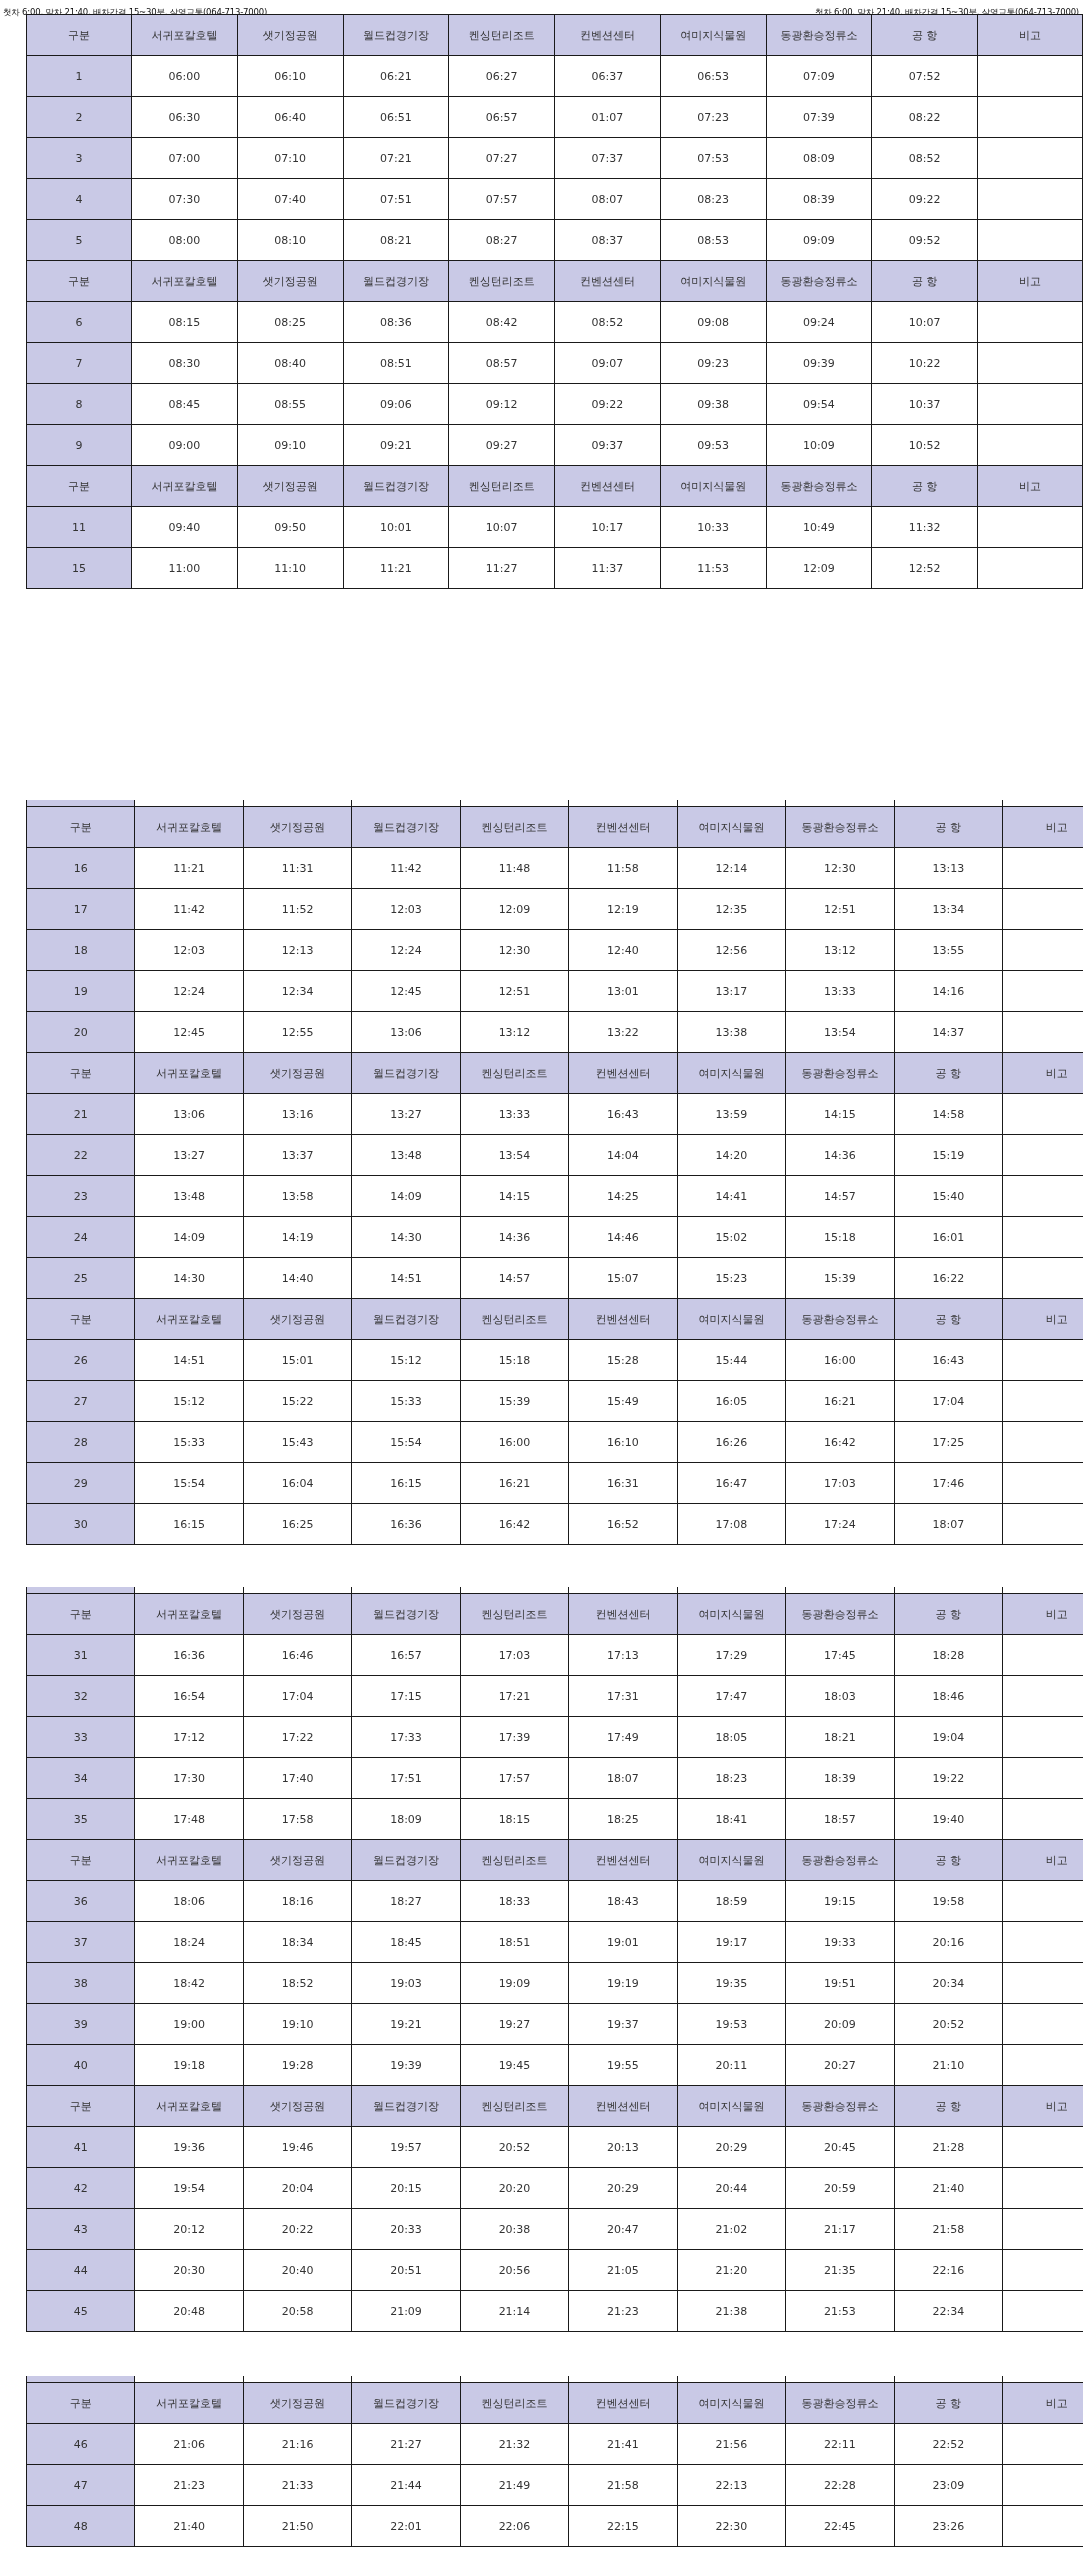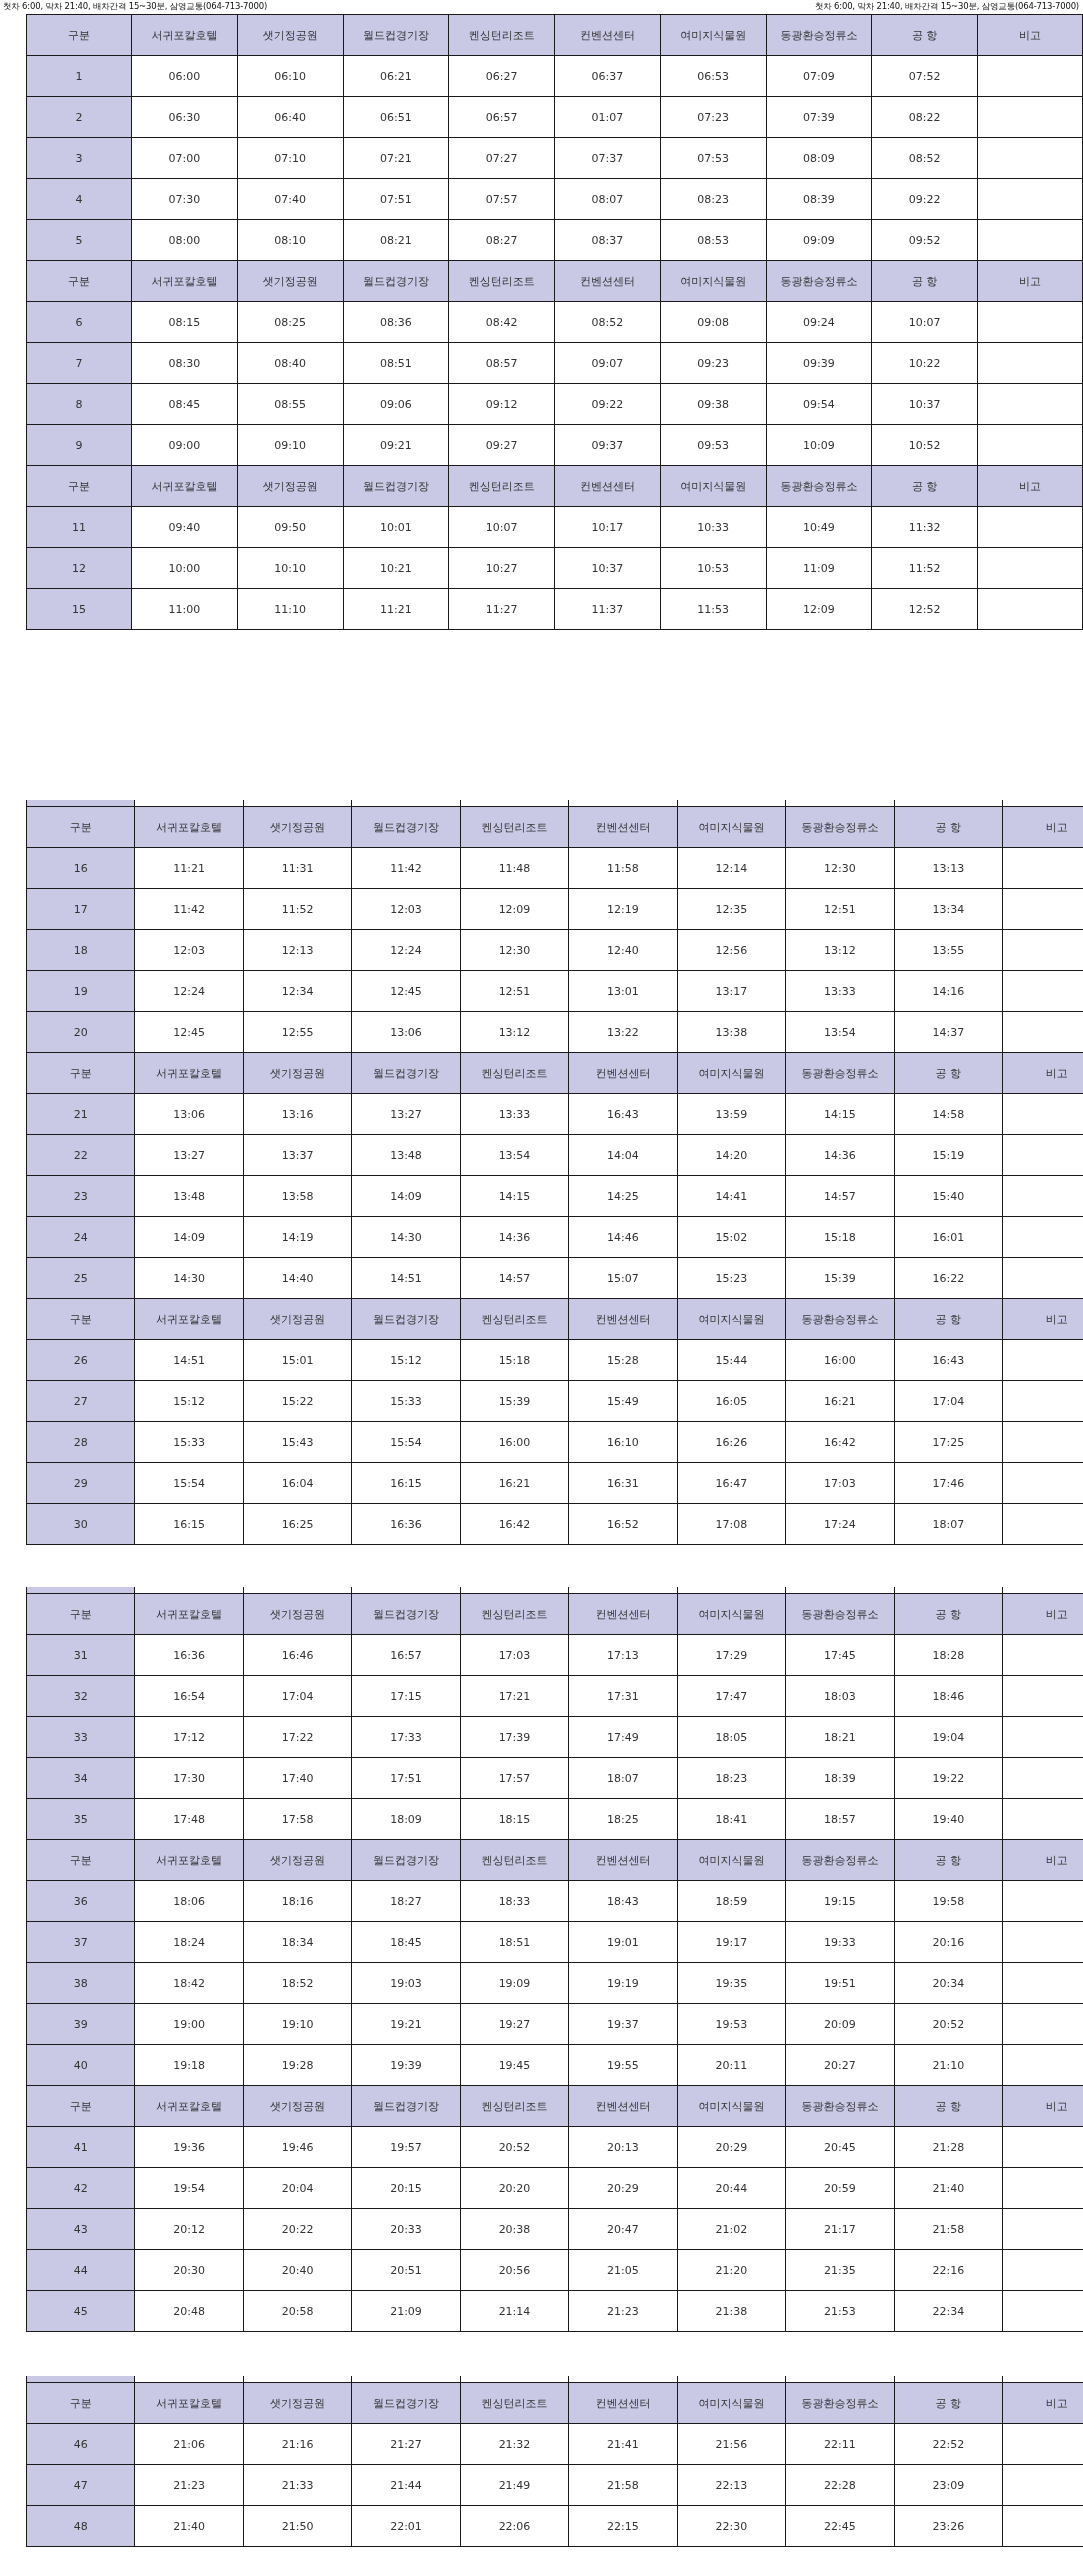--- a/index.html
+++ b/index.html
@@ -1,18 +1,18 @@
 <!DOCTYPE html>
 <html><head>
 <meta charset="utf-8">
 <style>
   html, body { margin:0; padding:0; background:#ffffff; }
   body { width:1083px; height:2555px; position:relative; overflow:hidden;
          font-family:"DejaVu Sans", "Liberation Sans", sans-serif; color:#222; }
-  .caption { position:absolute; top:1px; font-size:8.5px; color:#111; white-space:nowrap; letter-spacing:-0.2px; }
+  .caption { position:absolute; top:7px; font-size:8.5px; color:#111; white-space:nowrap; letter-spacing:-0.2px; }
   .caption.left { left:3px; }
   .caption.right { right:4px; }
   .panel { position:absolute; left:2px;margin-left:24px; }
   table.tt { border-collapse:collapse; table-layout:fixed; }
   table.tt td { border:1.5px solid #1a1a1a; text-align:center; vertical-align:middle;
                 font-size:11px; padding:0; height:40px; color:#333; }
   table.tt td.c0 { width:108px; }
   table.tt td.cn { width:108px; }
   tr.hdr td { background:#c9c9e6; color:#333; font-size:11px; }
   tr.row td.idx { background:#c9c9e6; }
@@ -180,32 +180,20 @@
           <td class="cn">09:50</td>
           <td class="cn">10:01</td>
           <td class="cn">10:07</td>
           <td class="cn">10:17</td>
           <td class="cn">10:33</td>
           <td class="cn">10:49</td>
           <td class="cn">11:32</td>
           <td class="cn"></td>
         </tr>
         <tr class="row">
-          <td class="c0 idx">12</td>
-          <td class="cn">10:00</td>
-          <td class="cn">10:10</td>
-          <td class="cn">10:21</td>
-          <td class="cn">10:27</td>
-          <td class="cn">10:37</td>
-          <td class="cn">10:53</td>
-          <td class="cn">11:09</td>
-          <td class="cn">11:52</td>
-          <td class="cn"></td>
-        </tr>
-        <tr class="row">
           <td class="c0 idx">15</td>
           <td class="cn">11:00</td>
           <td class="cn">11:10</td>
           <td class="cn">11:21</td>
           <td class="cn">11:27</td>
           <td class="cn">11:37</td>
           <td class="cn">11:53</td>
           <td class="cn">12:09</td>
           <td class="cn">12:52</td>
           <td class="cn"></td>

